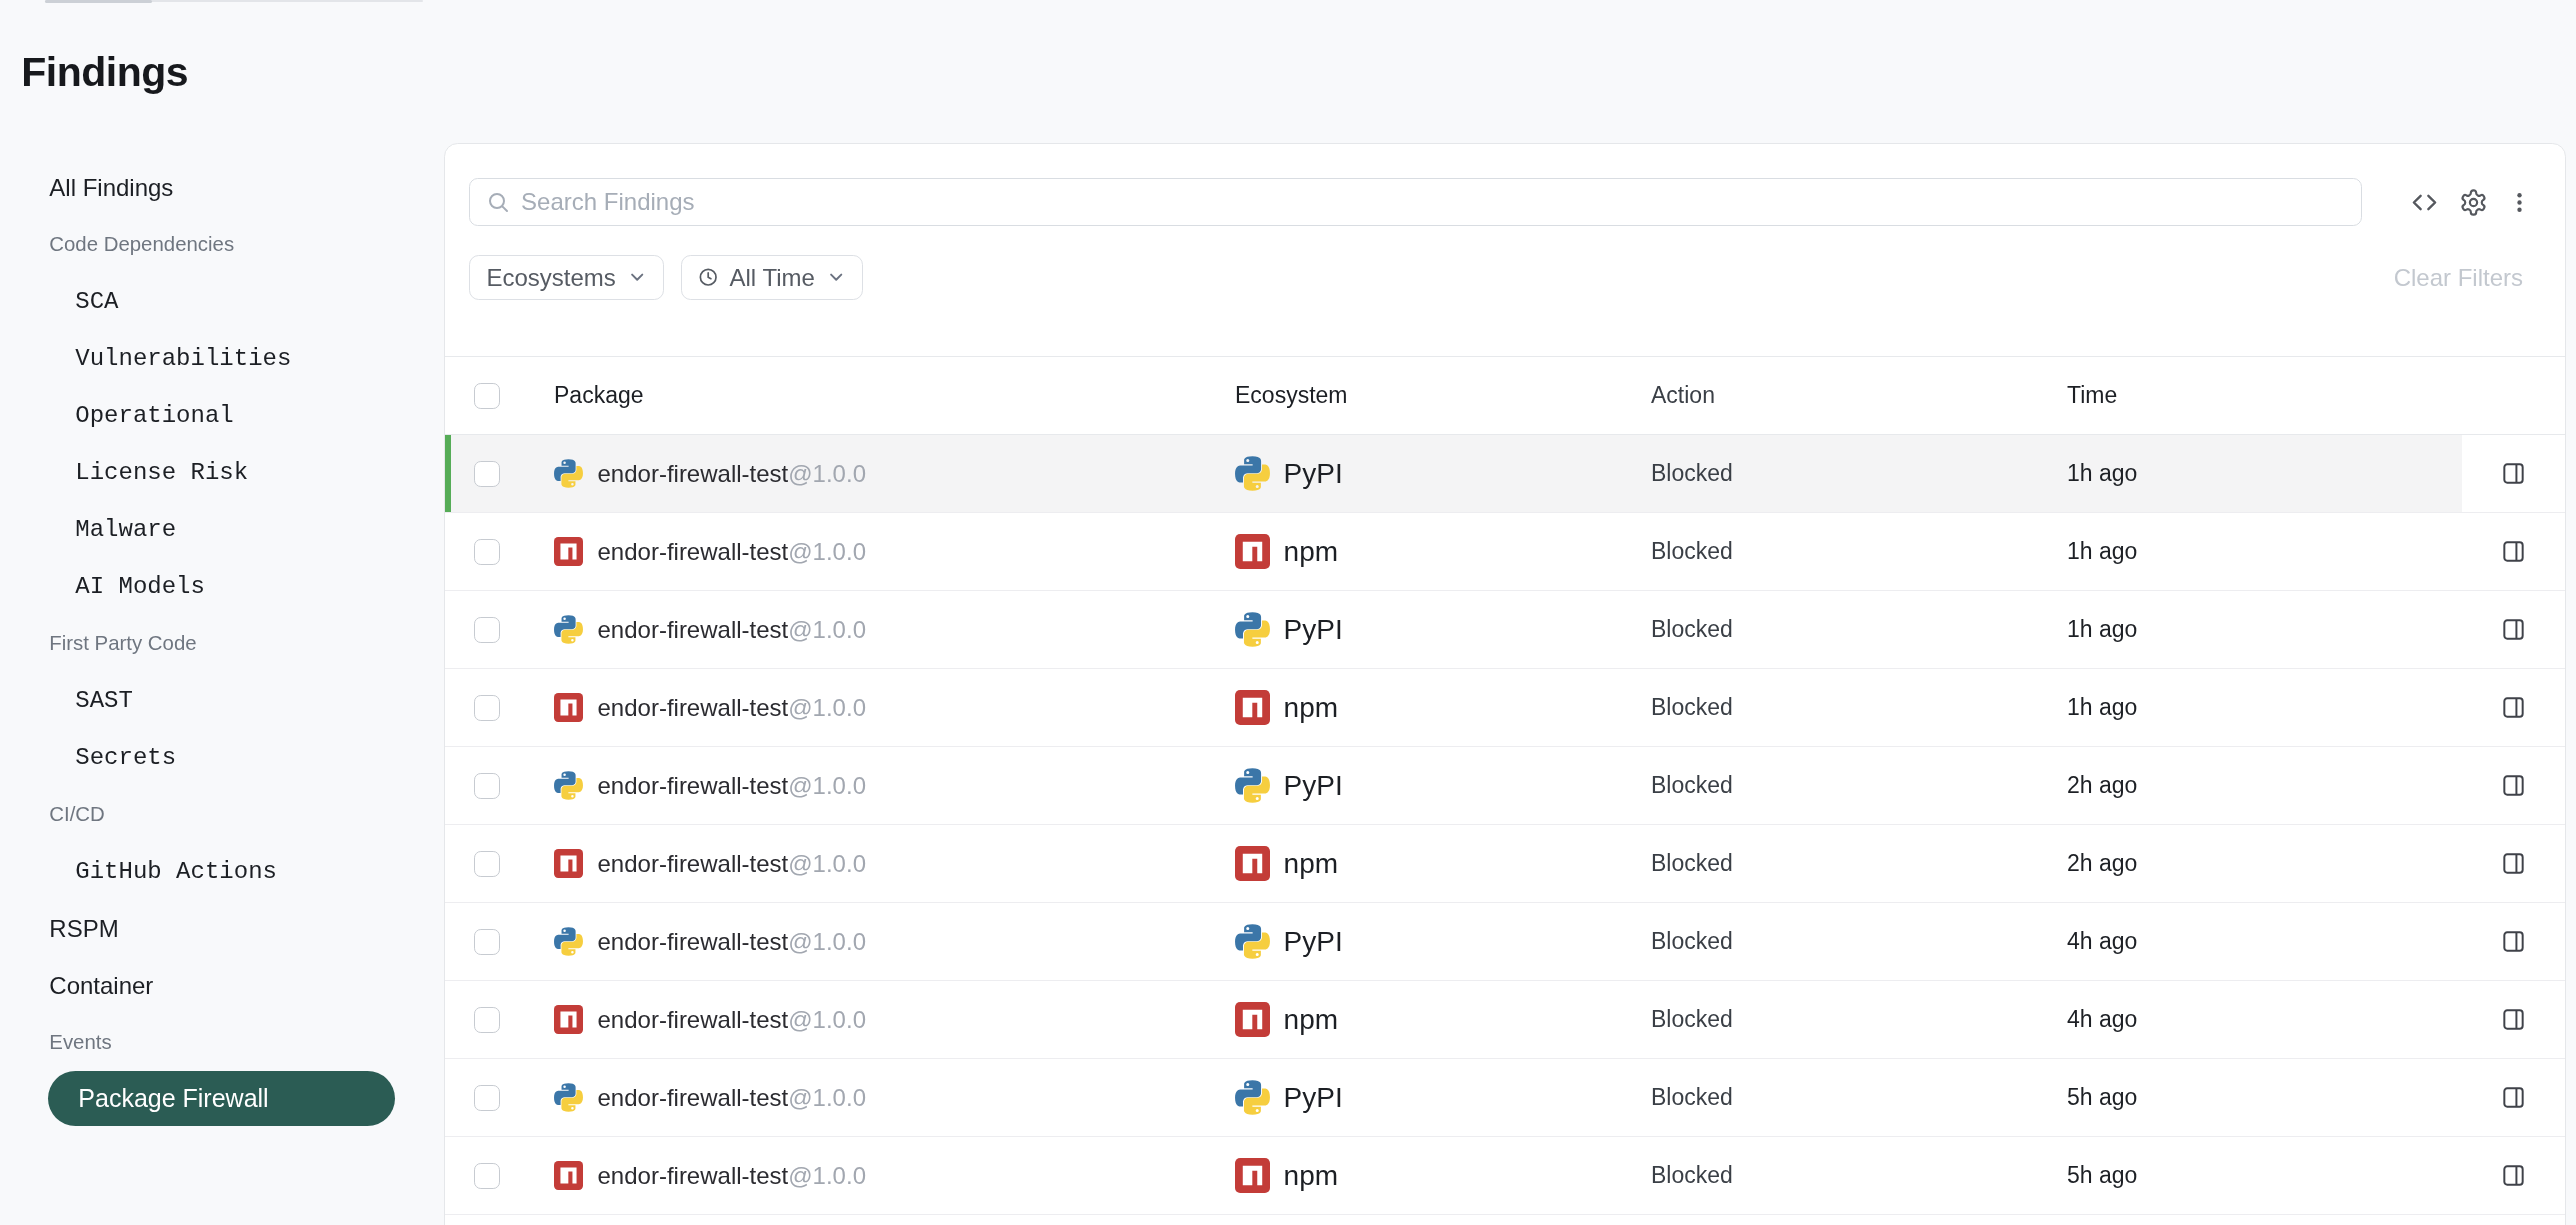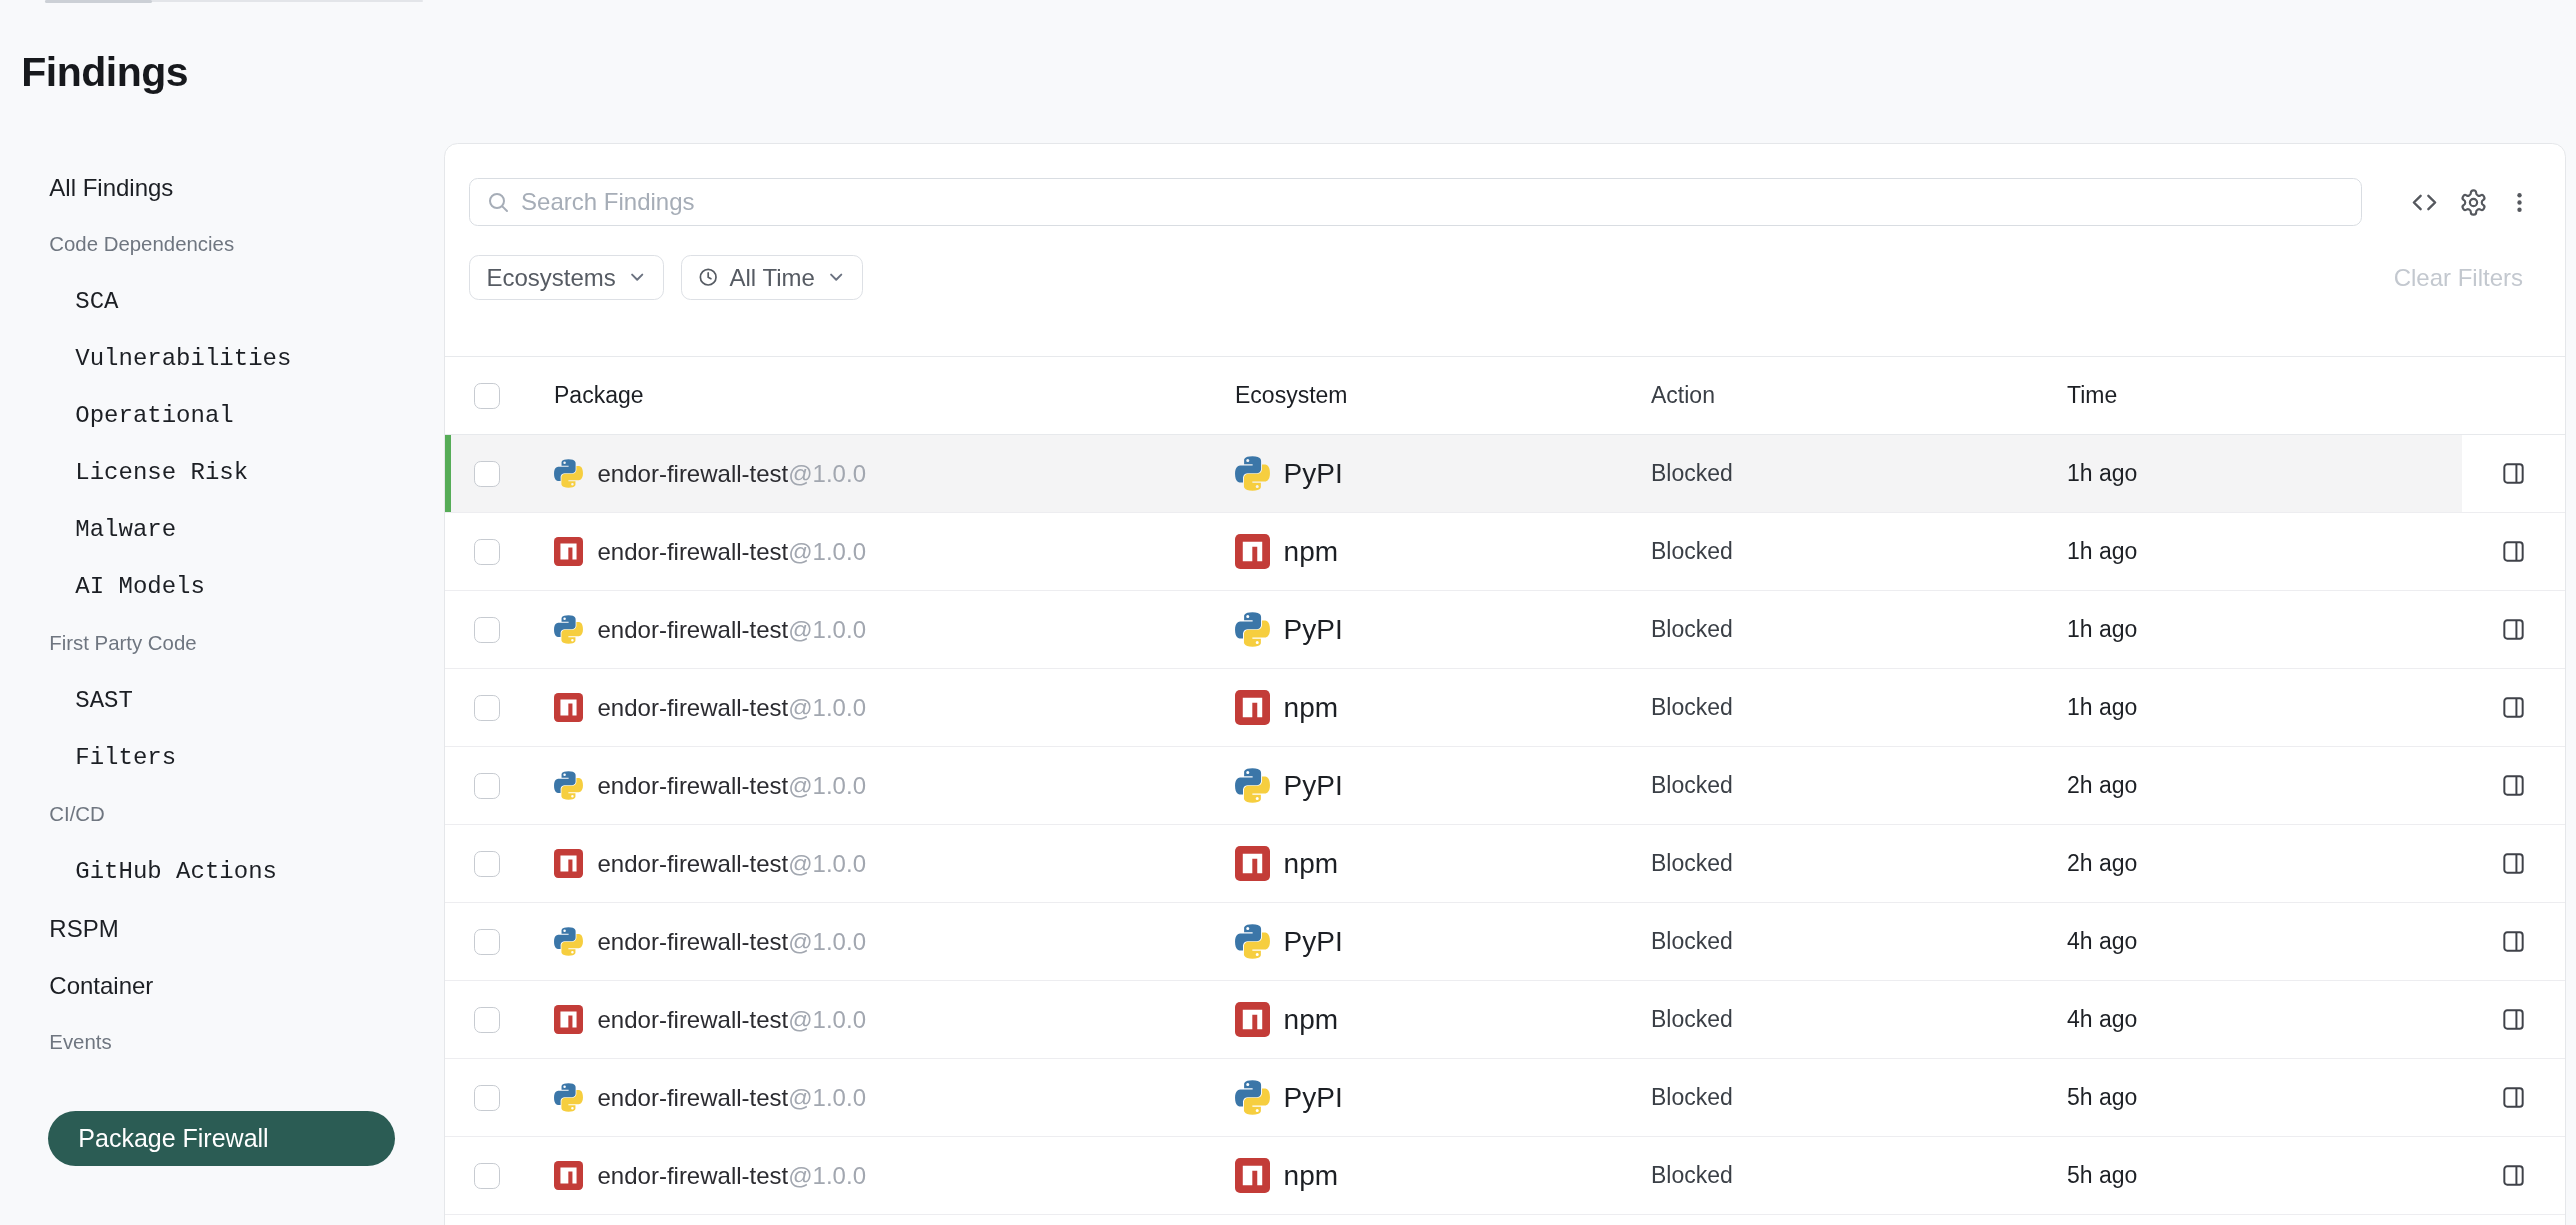--- a/index.html
+++ b/index.html
@@ -19,21 +19,21 @@
     background:#ccd0d6; border-radius:1.9px; }
   .page-title { margin-top:50px; font-size:41px; line-height:45px; font-weight:600;
     letter-spacing:-0.5px; color:#17191d; }
   .nav { list-style:none; margin-top:64px; }
   .nav li { height:57px; display:flex; align-items:center; cursor:pointer; }
   .nav .nav-item { padding-left:28px; font-size:24px; color:#1c1f24; }
   .nav .nav-item.indent { padding-left:54px;font-family:Liberation Mono, monospace; }
   .nav .nav-section { padding-left:28px; font-size:20.4px; font-weight:400; color:#6f7680; cursor:default; }
   .nav .nav-item.active {
     height:55px; width:347px; margin-left:27px; padding-left:30px;
-    border-radius:29px; color:#ffffff; font-size:25px; font-weight:500;margin-top:40px;
+    border-radius:29px; color:#ffffff; font-size:25px; font-weight:500;
   }
   
   .main { flex:1; padding:143px 10px 0 0; }
   .card { background:#ffffff; border:1px solid #e5e7ea; border-radius:13.6px;
     height:1144px; overflow:hidden; }
   .toolbar { display:flex; align-items:center; padding:34px 33px 0 24px; }
   .searchbox { flex:1; height:48px; border:1px solid #d9dde2; border-radius:8.7px;
     display:flex; align-items:center; gap:11.6px; padding:0 15.5px; margin-right:48px; background:#fff; }
   .searchbox svg { width:24px; height:24px; flex:none; }
   .searchbox input { border:none; outline:none; flex:1; font-size:24px;
@@ -92,21 +92,21 @@
       <li class="nav-item">All Findings</li>
       <li class="nav-section">Code Dependencies</li>
       <li class="nav-item indent">SCA</li>
       <li class="nav-item indent">Vulnerabilities</li>
       <li class="nav-item indent">Operational</li>
       <li class="nav-item indent">License Risk</li>
       <li class="nav-item indent">Malware</li>
       <li class="nav-item indent">AI Models</li>
       <li class="nav-section">First Party Code</li>
       <li class="nav-item indent">SAST</li>
-      <li class="nav-item indent">Filters</li>
+      <li class="nav-item indent">Secrets</li>
       <li class="nav-section">CI/CD</li>
       <li class="nav-item indent">GitHub Actions</li>
       <li class="nav-item">RSPM</li>
       <li class="nav-item">Container</li>
       <li class="nav-section">Events</li>
       <li class="nav-item active" style="background: rgb(43, 92, 84);">Package Firewall</li>
     </ul>
 </aside>
 
 <main class="main">

